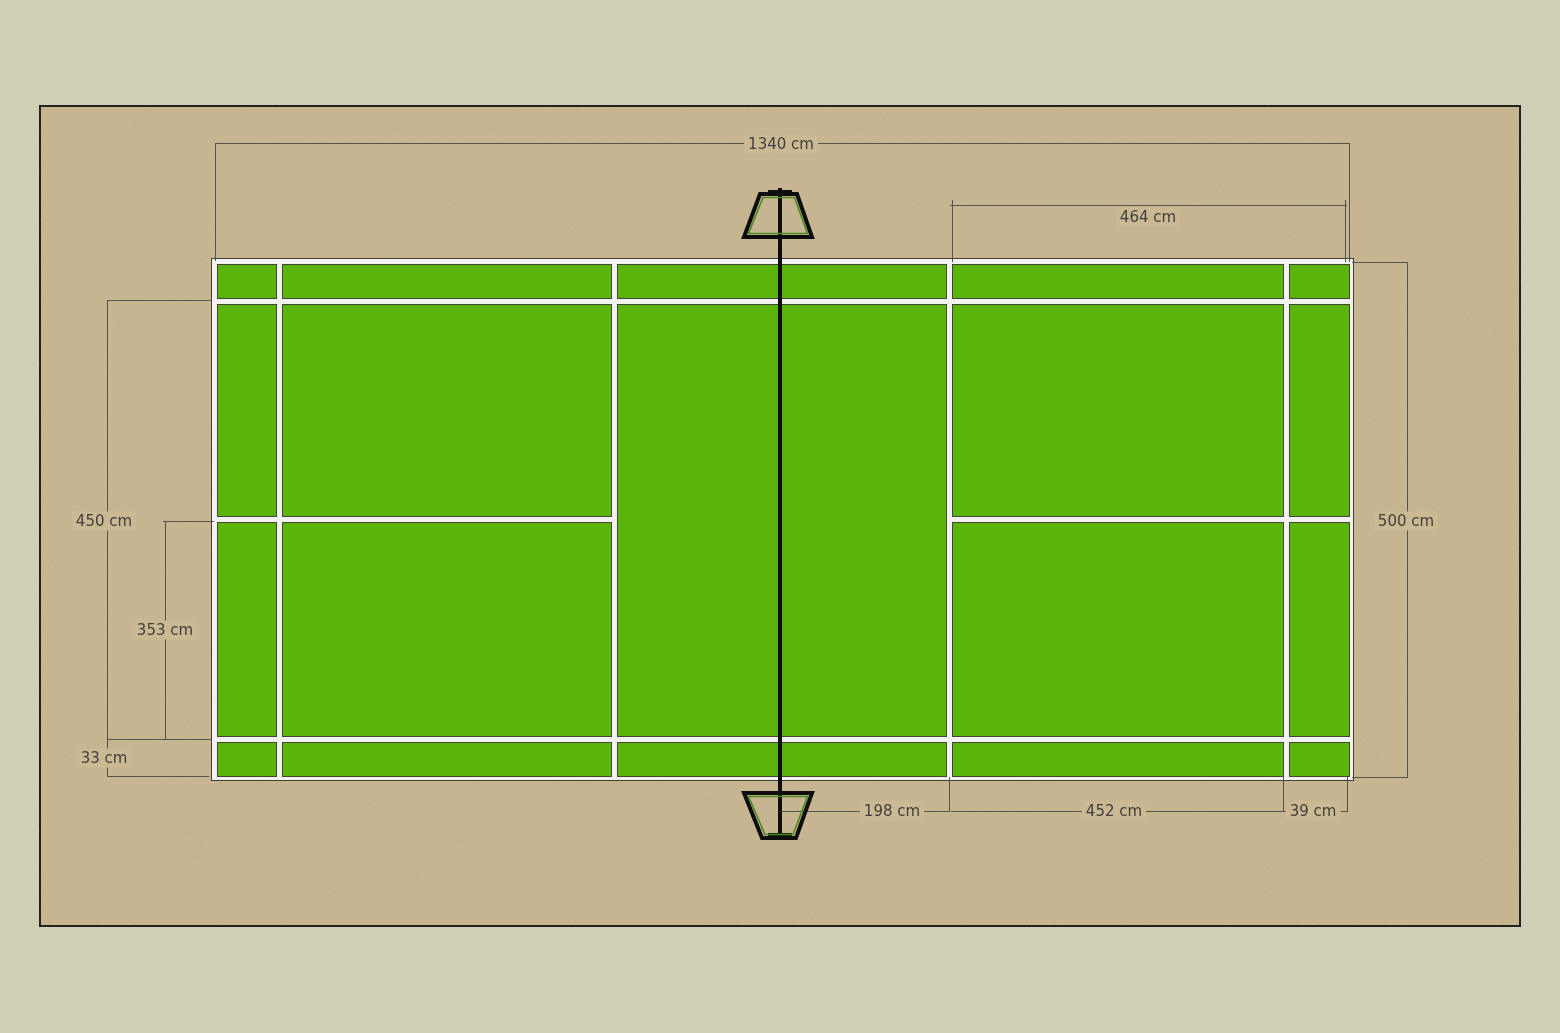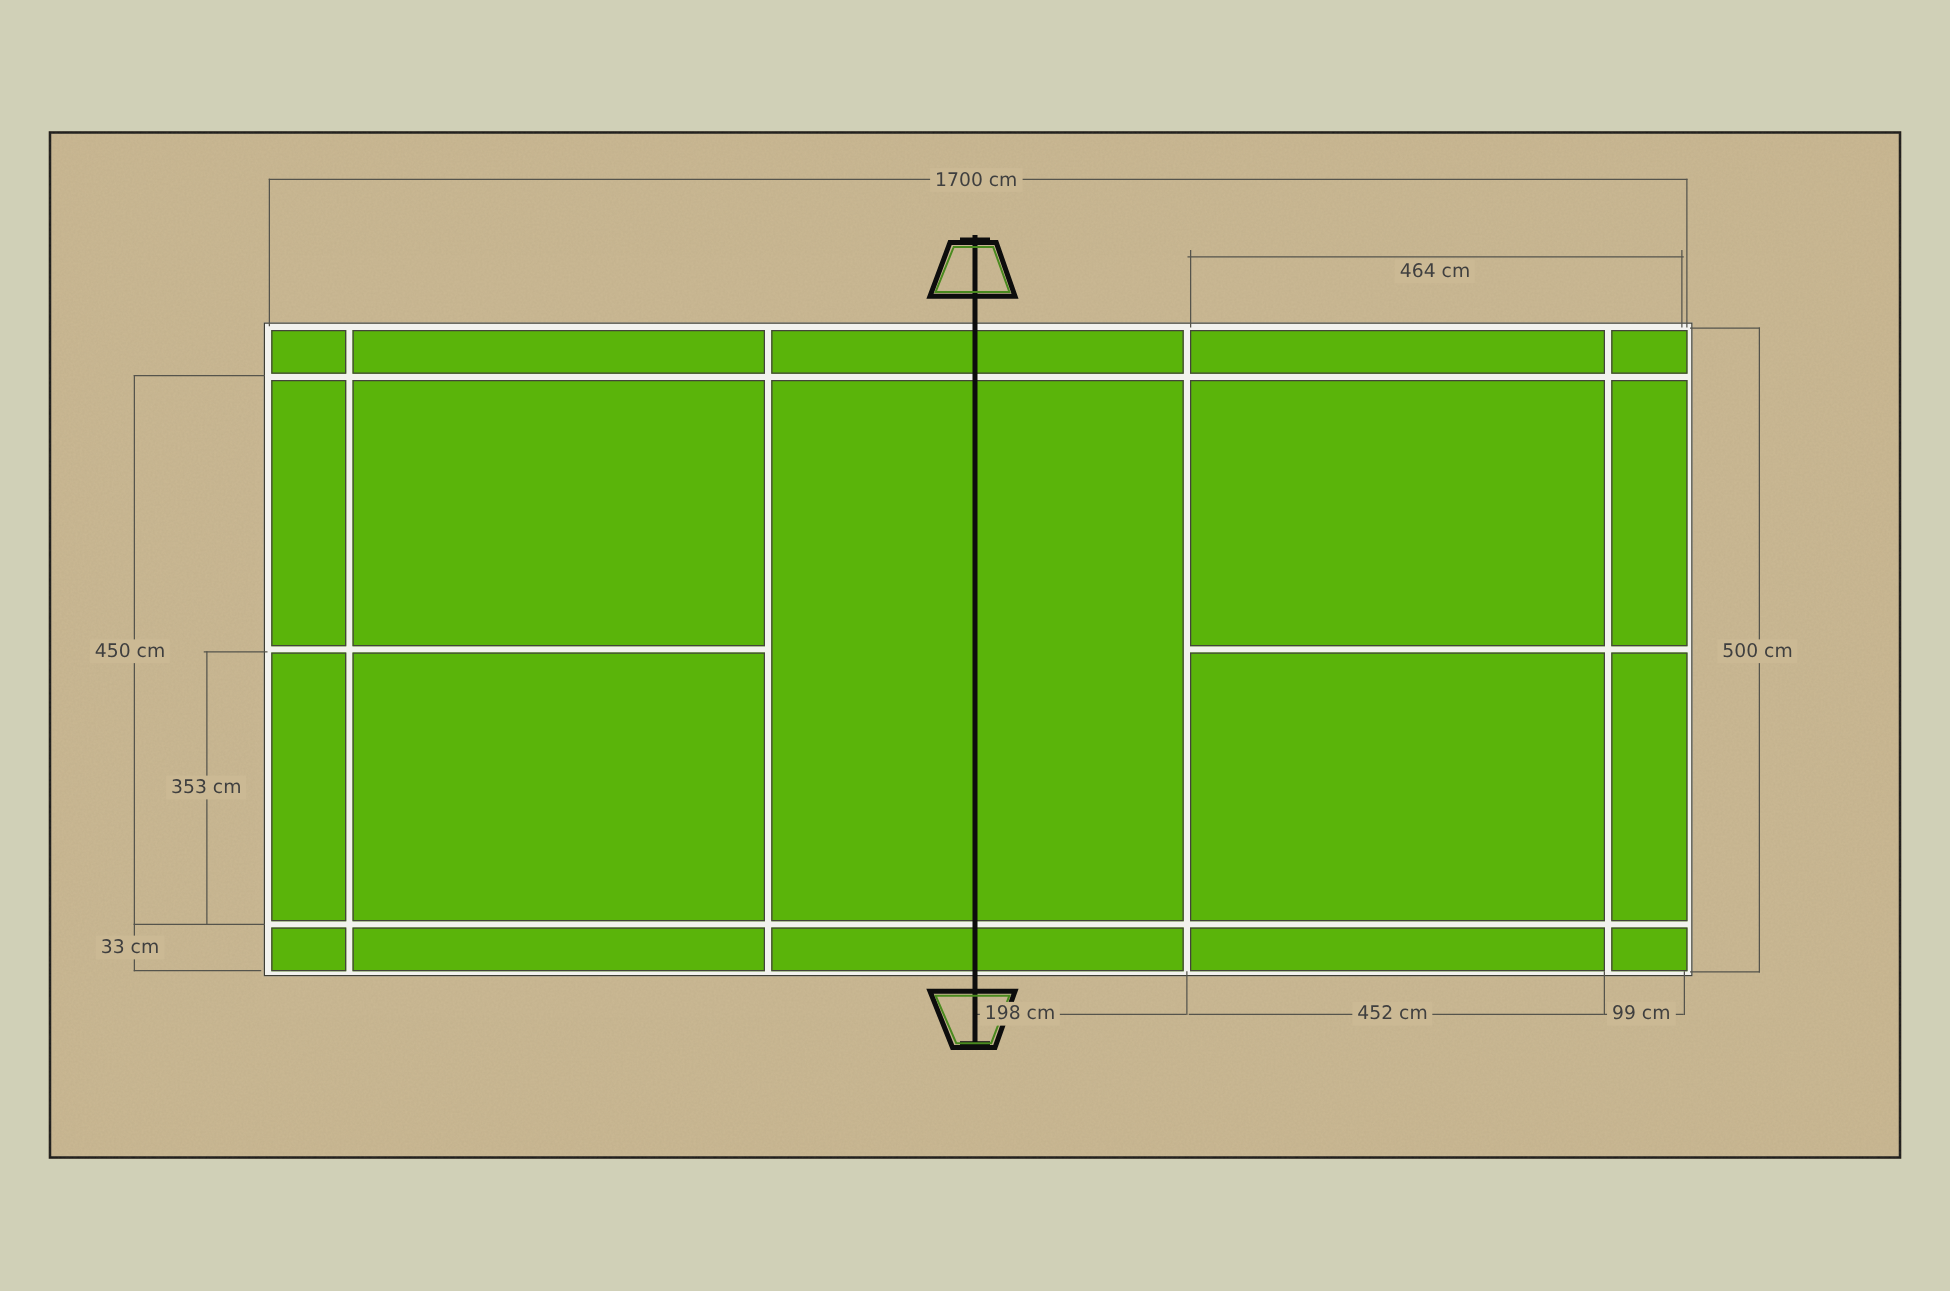--- a/index.html
+++ b/index.html
@@ -110,23 +110,23 @@
   <svg class="post" style="left:736px;top:186px" width="88" height="56" viewBox="0 0 88 56">
     <polygon points="24,8 61,8 76,51 8,51" fill="none" stroke="#0d0d0d" stroke-width="4" stroke-linejoin="miter"></polygon>
     <polygon points="27,11.5 58.5,11.5 71.5,47.5 12.5,47.5" fill="none" stroke="#4a8a1f" stroke-width="1.6"></polygon>
   </svg>
 
   <svg class="post" style="left:736px;top:788px" width="88" height="56" viewBox="0 0 88 56">
     <polygon points="8,5 76,5 60,50 26,50" fill="none" stroke="#0d0d0d" stroke-width="4" stroke-linejoin="miter"></polygon>
     <polygon points="12.5,8.5 71.5,8.5 57,46.5 29,46.5" fill="none" stroke="#4a8a1f" stroke-width="1.6"></polygon>
   </svg>
 
-  <div class="dim-label" style="left:781px;top:144px">1700 cm</div>
+  <div class="dim-label" style="left:781px;top:144px">1340 cm</div>
   <div class="dim-label" style="left:1148px;top:217px">464 cm</div>
   <div class="dim-label" style="left:104px;top:521px">450 cm</div>
   <div class="dim-label" style="left:165px;top:630px">353 cm</div>
   <div class="dim-label" style="left:104px;top:758px">33 cm</div>
   <div class="dim-label" style="left:1406px;top:521px">500 cm</div>
-  <div class="dim-label" style="left:816px;top:811px">198 cm</div>
+  <div class="dim-label" style="left:892px;top:811px">198 cm</div>
   <div class="dim-label" style="left:1114px;top:811px">452 cm</div>
-  <div class="dim-label" style="left:1313px;top:811px">99 cm</div>
+  <div class="dim-label" style="left:1313px;top:811px">39 cm</div>
 
 </div>
 
 </body></html>

